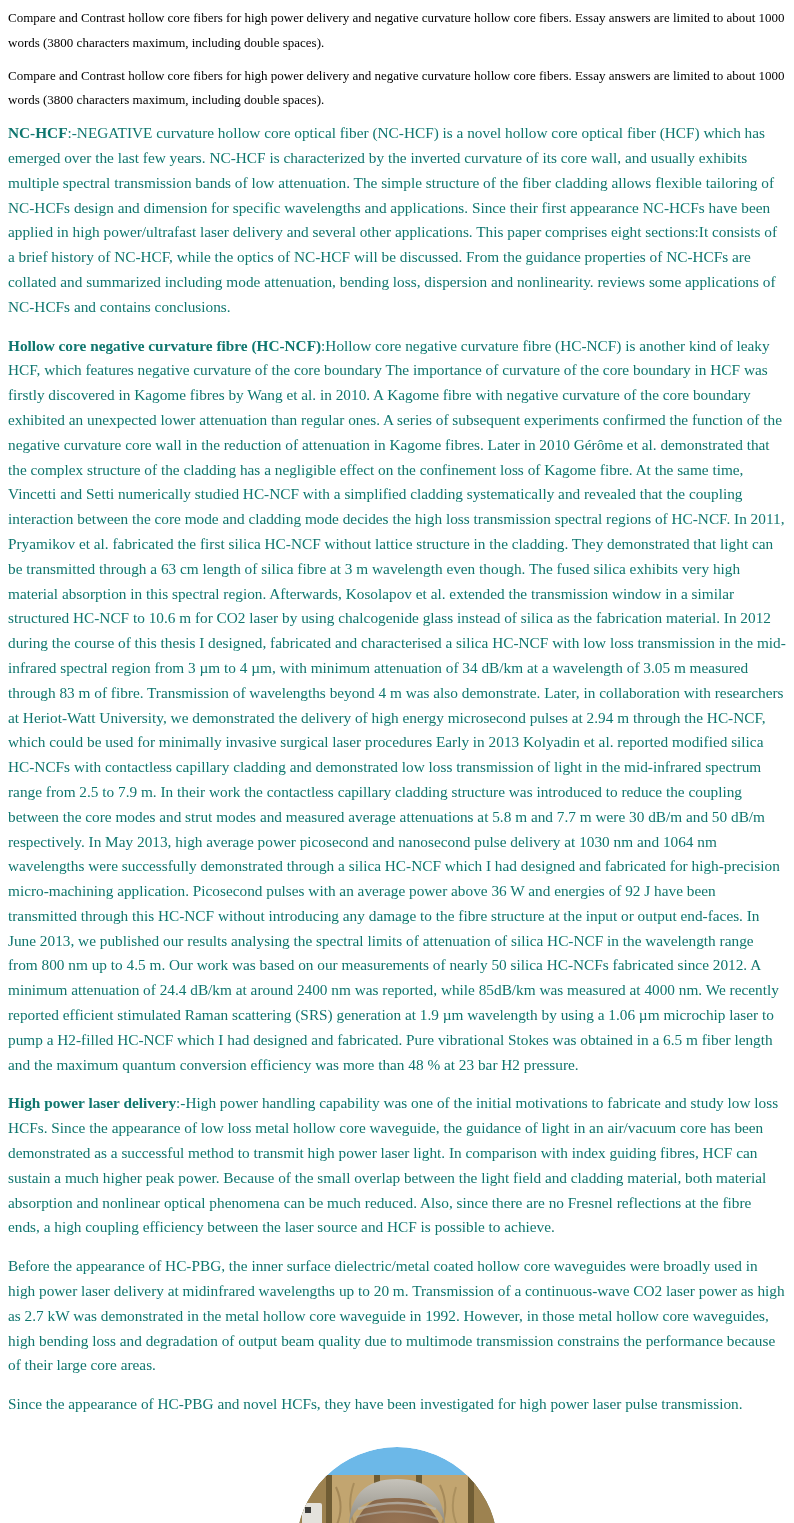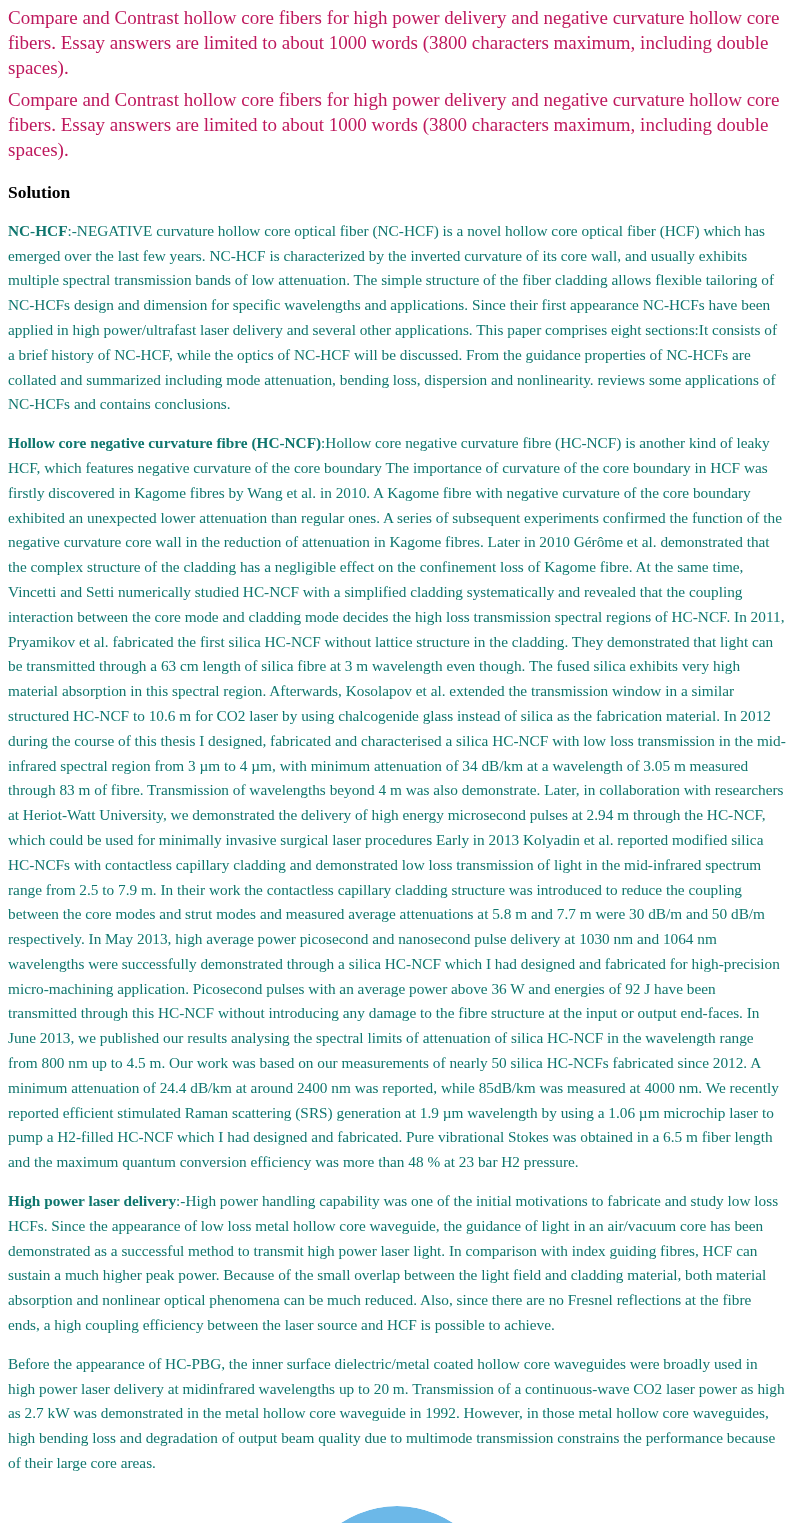--- a/index.html
+++ b/index.html
@@ -22,23 +22,23 @@
   }
   p.body-text {
     margin: 0 0 14px 0;
     font-size: 15.3px;
     line-height: 24.8px;
     text-align: left;
     color: #0f766e;
   }
   p.prompt-block {
     margin: 0 0 8px 0;
-    font-size: 19px;
+    font-size: 13px;
     line-height: 24.8px;
-    color: #be185d;
+    color: #000000;
   }
   .lead {
     font-weight: bold;
   }
   h2.section-heading {
     margin: 18px 0 16px 0;
     font-size: 17.5px;
     line-height: 22px;
     font-weight: bold;
     color: #000000;
@@ -60,38 +60,40 @@
   }
 </style>
 </head>
 <body>
 
 <div class="page">
 
   <p class="prompt-block">Compare and Contrast hollow core fibers for high power delivery and negative curvature hollow core fibers. Essay answers are limited to about 1000 words (3800 characters maximum, including double spaces).</p>
   <p class="prompt-block">Compare and Contrast hollow core fibers for high power delivery and negative curvature hollow core fibers. Essay answers are limited to about 1000 words (3800 characters maximum, including double spaces).</p>
 
-  <h2 class="section-heading">Solution</h2>
 
   <p class="body-text">
     <span class="lead">NC-HCF</span><span>:-NEGATIVE curvature hollow core optical fiber (NC-HCF) is a novel hollow core optical fiber (HCF) which has emerged over the last few years. NC-HCF is characterized by the inverted curvature of its core wall, and usually exhibits multiple spectral transmission bands of low attenuation. The simple structure of the fiber cladding allows flexible tailoring of NC-HCFs design and dimension for specific wavelengths and applications. Since their first appearance NC-HCFs have been applied in high power/ultrafast laser delivery and several other applications. This paper comprises eight sections:It consists of a brief history of NC-HCF, while the optics of NC-HCF will be discussed. From the guidance properties of NC-HCFs are collated and summarized including mode attenuation, bending loss, dispersion and nonlinearity. reviews some applications of NC-HCFs and contains conclusions.</span>
   </p>
 
   <p class="body-text">
     <span class="lead">Hollow core negative curvature fibre (HC-NCF)</span><span>:Hollow core negative curvature fibre (HC-NCF) is another kind of leaky HCF, which features negative curvature of the core boundary The importance of curvature of the core boundary in HCF was firstly discovered in Kagome fibres by Wang et al. in 2010. A Kagome fibre with negative curvature of the core boundary exhibited an unexpected lower attenuation than regular ones. A series of subsequent experiments confirmed the function of the negative curvature core wall in the reduction of attenuation in Kagome fibres. Later in 2010 Gérôme et al. demonstrated that the complex structure of the cladding has a negligible effect on the confinement loss of Kagome fibre. At the same time, Vincetti and Setti numerically studied HC-NCF with a simplified cladding systematically and revealed that the coupling interaction between the core mode and cladding mode decides the high loss transmission spectral regions of HC-NCF. In 2011, Pryamikov et al. fabricated the first silica HC-NCF without lattice structure in the cladding. They demonstrated that light can be transmitted through a 63 cm length of silica fibre at 3 m wavelength even though. The fused silica exhibits very high material absorption in this spectral region. Afterwards, Kosolapov et al. extended the transmission window in a similar structured HC-NCF to 10.6 m for CO2 laser by using chalcogenide glass instead of silica as the fabrication material. In 2012 during the course of this thesis I designed, fabricated and characterised a silica HC-NCF with low loss transmission in the mid-infrared spectral region from 3 µm to 4 µm, with minimum attenuation of 34 dB/km at a wavelength of 3.05 m measured through 83 m of fibre. Transmission of wavelengths beyond 4 m was also demonstrate. Later, in collaboration with researchers at Heriot-Watt University, we demonstrated the delivery of high energy microsecond pulses at 2.94 m through the HC-NCF, which could be used for minimally invasive surgical laser procedures Early in 2013 Kolyadin et al. reported modified silica HC-NCFs with contactless capillary cladding and demonstrated low loss transmission of light in the mid-infrared spectrum range from 2.5 to 7.9 m. In their work the contactless capillary cladding structure was introduced to reduce the coupling between the core modes and strut modes and measured average attenuations at 5.8 m and 7.7 m were 30 dB/m and 50 dB/m respectively. In May 2013, high average power picosecond and nanosecond pulse delivery at 1030 nm and 1064 nm wavelengths were successfully demonstrated through a silica HC-NCF which I had designed and fabricated for high-precision micro-machining application. Picosecond pulses with an average power above 36 W and energies of 92 J have been transmitted through this HC-NCF without introducing any damage to the fibre structure at the input or output end-faces. In June 2013, we published our results analysing the spectral limits of attenuation of silica HC-NCF in the wavelength range from 800 nm up to 4.5 m. Our work was based on our measurements of nearly 50 silica HC-NCFs fabricated since 2012. A minimum attenuation of 24.4 dB/km at around 2400 nm was reported, while 85dB/km was measured at 4000 nm. We recently reported efficient stimulated Raman scattering (SRS) generation at 1.9 µm wavelength by using a 1.06 µm microchip laser to pump a H2-filled HC-NCF which I had designed and fabricated. Pure vibrational Stokes was obtained in a 6.5 m fiber length and the maximum quantum conversion efficiency was more than 48 % at 23 bar H2 pressure.</span>
   </p>
 
   <p class="body-text">
     <span class="lead">High power laser delivery</span><span>:-High power handling capability was one of the initial motivations to fabricate and study low loss HCFs. Since the appearance of low loss metal hollow core waveguide, the guidance of light in an air/vacuum core has been demonstrated as a successful method to transmit high power laser light. In comparison with index guiding fibres, HCF can sustain a much higher peak power. Because of the small overlap between the light field and cladding material, both material absorption and nonlinear optical phenomena can be much reduced. Also, since there are no Fresnel reflections at the fibre ends, a high coupling efficiency between the laser source and HCF is possible to achieve.</span>
   </p>
 
   <p class="body-text">
     <span>Before the appearance of HC-PBG, the inner surface dielectric/metal coated hollow core waveguides were broadly used in high power laser delivery at midinfrared wavelengths up to 20 m. Transmission of a continuous-wave CO2 laser power as high as 2.7 kW was demonstrated in the metal hollow core waveguide in 1992. However, in those metal hollow core waveguides, high bending loss and degradation of output beam quality due to multimode transmission constrains the performance because of their large core areas.</span>
   </p>
 
+  <p class="body-text">
+    <span>Since the appearance of HC-PBG and novel HCFs, they have been investigated for high power laser pulse transmission.</span>
+  </p>
 
   <div class="avatar-wrap">
     <div class="avatar">
       <svg viewBox="0 0 202 202" width="202" height="202">
         <defs>
           <clipPath id="circClip">
               <circle cx="101" cy="101" r="101"></circle>
             </clipPath>
           <radialGradient id="faceGrad" cx="50%" cy="42%" r="62%">
             <stop offset="0%" stop-color="#9e7a58"></stop>

